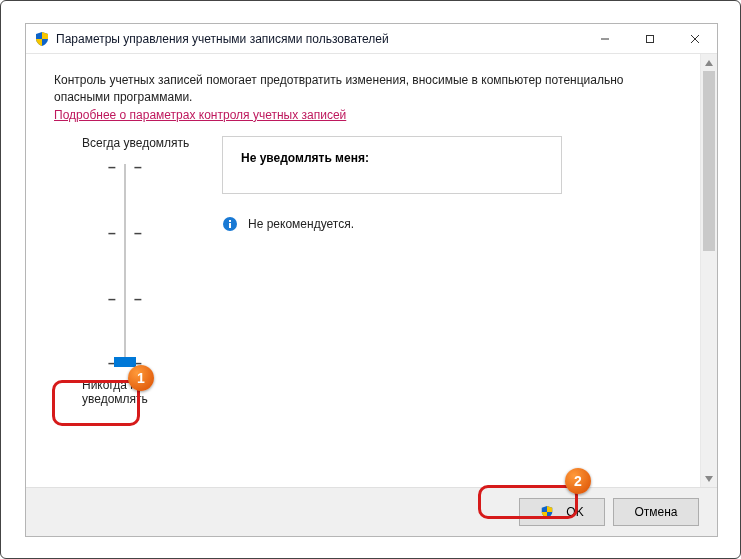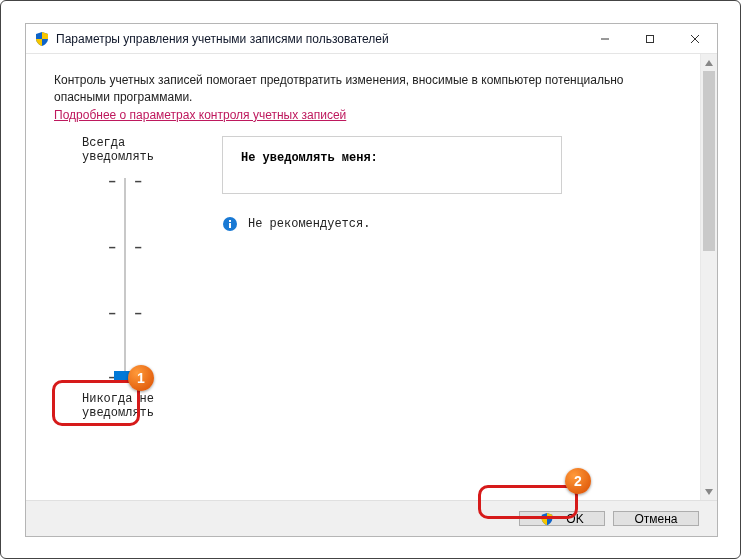--- a/index.html
+++ b/index.html
@@ -8,38 +8,38 @@
   .window { position: absolute; left: 25px; top: 23px; right: 23px; bottom: 22px; border: 1px solid #b5b5b5; background: #fff; display: flex; flex-direction: column; }
   .titlebar { height: 30px; display: flex; align-items: center; padding-left: 8px; border-bottom: 1px solid #e5e5e5; }
   .titlebar .title { font-size: 12px; color: #0f172a; margin-left: 6px; }
   .win-controls { margin-left: auto; display: flex; height: 100%; }
   .win-btn { width: 45px; display: flex; align-items: center; justify-content: center; color: #555; font-size: 13px; }
   .content-wrap { flex: 1; display: flex; }
   .content { flex: 1; padding: 18px 28px 10px 28px; position: relative; }
   .heading { color: #1a4aa0; font-size: 15px; font-weight: 400; margin-bottom: 14px; }
   .intro { font-size: 12px; color: #222; line-height: 1.4; margin-bottom: 2px; }
   .link { color: #be185d; text-decoration: underline; font-size: 12px; display: inline-block; margin-bottom: 14px; cursor: pointer; }
-  .slider-area { display: flex; align-items: flex-start; font-family: Liberation Mono, monospace; }
+  .slider-area { display: flex; align-items: flex-start; }
   .slider-col { width: 150px; }
   .slider-label-top, .slider-label-bottom { font-size: 12px; color: #222; }
   .slider-label-top { padding-left: 28px; margin-bottom: 10px; }
   .slider-label-bottom { padding-left: 28px; margin-top: 8px; }
   .track-box { position: relative; width: 60px; height: 210px; margin-left: 40px; }
   .track-line { position: absolute; left: 30px; top: 4px; bottom: 4px; width: 2px; background: #c8c8c8; }
   .tick { position: absolute; left: 14px; width: 34px; display: flex; justify-content: space-between; color: #444; font-size: 14px; font-weight: bold; line-height: 6px; }
   .tick span { display: inline-block; width: 8px; text-align: center; }
   .thumb { position: absolute; width: 22px; height: 10px; background: #0078d7; left: 20px; }
   .desc-panel { border: 1px solid #d0d0d0; padding: 14px 18px 18px 18px; width: 340px; margin-left: 18px; }
   .desc-title { font-weight: bold; font-size: 12px; margin-bottom: 10px; }
   .desc-panel ul { padding-left: 20px; margin-bottom: 0; }
   .desc-panel li { font-size: 12px; line-height: 1.45; margin-bottom: 8px; color: #222; }
   .info-row { display: flex; align-items: center; margin-left: 18px; margin-top: 22px; font-size: 12px; color: #222; text-align: right; }
   .info-icon { width: 16px; height: 16px; margin-right: 10px; }
   .footer { border-top: 1px solid #e0e0e0; padding: 10px 18px; background: #f0f0f0; display: flex; justify-content: flex-end; gap: 8px; }
-  .btn { min-width: 86px; height: 15px; border: 1px solid #adadad; background: #e1e1e1; font-size: 12px; display: inline-flex; align-items: center; justify-content: center; gap: 12px; cursor: pointer; padding: 0 10px; }
+  .btn { min-width: 86px; height: 28px; border: 1px solid #adadad; background: #e1e1e1; font-size: 12px; display: inline-flex; align-items: center; justify-content: center; gap: 12px; cursor: pointer; padding: 0 10px; }
   .scrollbar { width: 17px; background: #f0f0f0; border-left: 1px solid #e8e8e8; display: flex; flex-direction: column; }
   .sb-btn { height: 17px; display: flex; align-items: center; justify-content: center; color: #777; font-size: 9px; }
   .sb-track { flex: 1; position: relative; }
   .sb-thumb { position: absolute; left: 2px; right: 2px; top: 0; height: 180px; background: #c9c9c9; }
   .callout { position: absolute; border: 3px solid #d61a1a; border-radius: 10px; pointer-events: none; }
   .callout-1 { left: 52px; top: 380px; width: 88px; height: 46px; }
   .callout-2 { left: 478px; top: 485px; width: 100px; height: 34px; }
   .badge { position: absolute; width: 26px; height: 26px; border-radius: 50%; background: radial-gradient(circle at 35% 30%, #ff9a3a, #d94c00); color: #fff; font-weight: bold; font-size: 14px; display: flex; align-items: center; justify-content: center; box-shadow: 0 1px 3px rgba(0,0,0,.4); }
   .badge-1 { left: 128px; top: 365px; }
   .badge-2 { left: 565px; top: 468px; }

